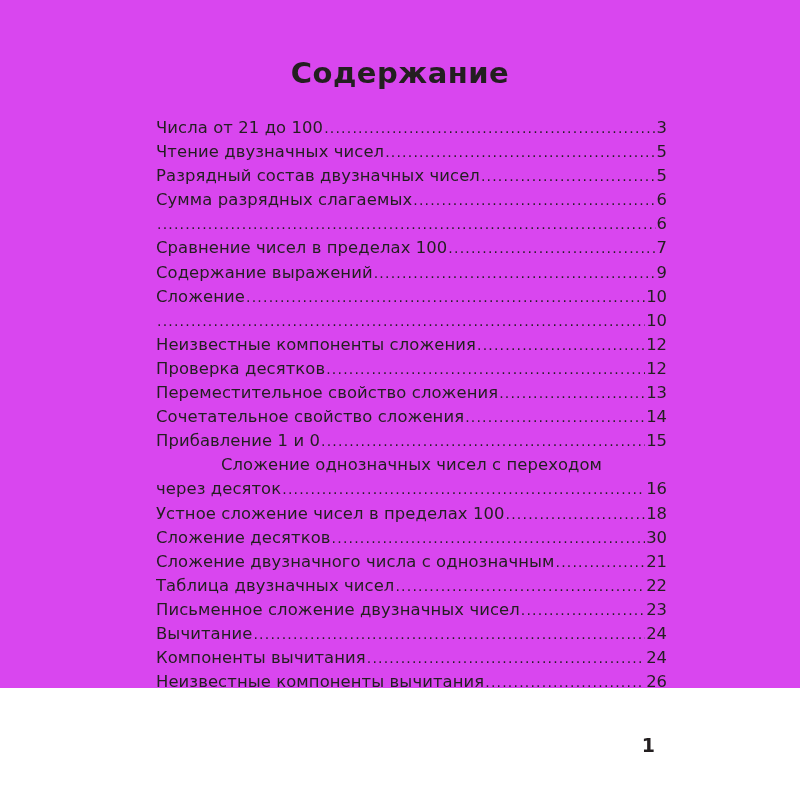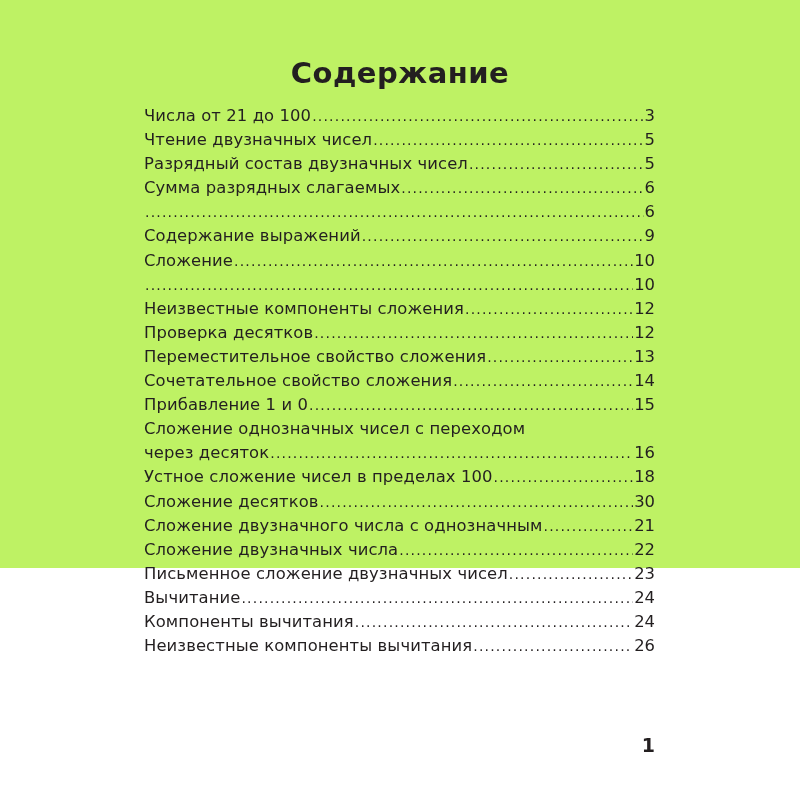--- a/index.html
+++ b/index.html
@@ -11,55 +11,56 @@
       width: 800px;
       height: 800px;
       position: relative;
       overflow: hidden;
       font-family: "DejaVu Sans", sans-serif;
       color: #231f20;
     }
     .page {
       position: absolute;
       left: 0; top: 0;
-      width: 800px; height: 568px;
-      background: #bef264;
+      width: 800px; height: 688px;
+      background: #d946ef;
     }
     .title {
       position: absolute;
       left: 0;
       width: 800px;
       top: 56px;
       text-align: center;
       font-family: "DejaVu Sans", sans-serif;
       font-weight: bold;
       font-size: 29px;
       letter-spacing: 0.5px;
       color: #231f20;
     }
     .toc {
       position: absolute;
       left: 144px;
       top: 104px;
       width: 511px;
-      margin: 0;
+      margin: 12px;
       padding: 0;
       list-style: none;
     }
     .toc-item {
       display: flex;
       align-items: baseline;
       height: 24.1px;
       line-height: 24px;
       font-size: 16.4px;
       white-space: nowrap;
       overflow: hidden;
     }
     .toc-item.first-line {
       height: 24.1px;
+      justify-content: center;
     }
     .toc-label {
       flex: 0 0 auto;
       letter-spacing: 0.1px;
     }
     .toc-dots {
       flex: 1 1 auto;
       overflow: hidden;
       white-space: nowrap;
       margin: 0 1px;
@@ -110,20 +111,25 @@
     <li class="toc-item">
       <span class="toc-label">Сумма разрядных слагаемых</span>
       <span class="toc-dots"></span>
       <span class="toc-page">6</span>
     </li>
     <li class="toc-item">
       <span class="toc-dots"></span>
       <span class="toc-page">6</span>
     </li>
     <li class="toc-item">
+      <span class="toc-label">Сравнение чисел в пределах 100</span>
+      <span class="toc-dots"></span>
+      <span class="toc-page">7</span>
+    </li>
+    <li class="toc-item">
       <span class="toc-label">Содержание выражений</span>
       <span class="toc-dots"></span>
       <span class="toc-page">9</span>
     </li>
     <li class="toc-item">
       <span class="toc-label">Сложение</span>
       <span class="toc-dots"></span>
       <span class="toc-page">10</span>
     </li>
     <li class="toc-item">
@@ -172,21 +178,21 @@
       <span class="toc-label">Сложение десятков</span>
       <span class="toc-dots"></span>
       <span class="toc-page">30</span>
     </li>
     <li class="toc-item">
       <span class="toc-label">Сложение двузначного числа с однозначным</span>
       <span class="toc-dots"></span>
       <span class="toc-page">21</span>
     </li>
     <li class="toc-item">
-      <span class="toc-label">Сложение двузначных числа</span>
+      <span class="toc-label">Таблица двузначных чисел</span>
       <span class="toc-dots"></span>
       <span class="toc-page">22</span>
     </li>
     <li class="toc-item">
       <span class="toc-label">Письменное сложение двузначных чисел</span>
       <span class="toc-dots"></span>
       <span class="toc-page">23</span>
     </li>
     <li class="toc-item">
       <span class="toc-label">Вычитание</span>

